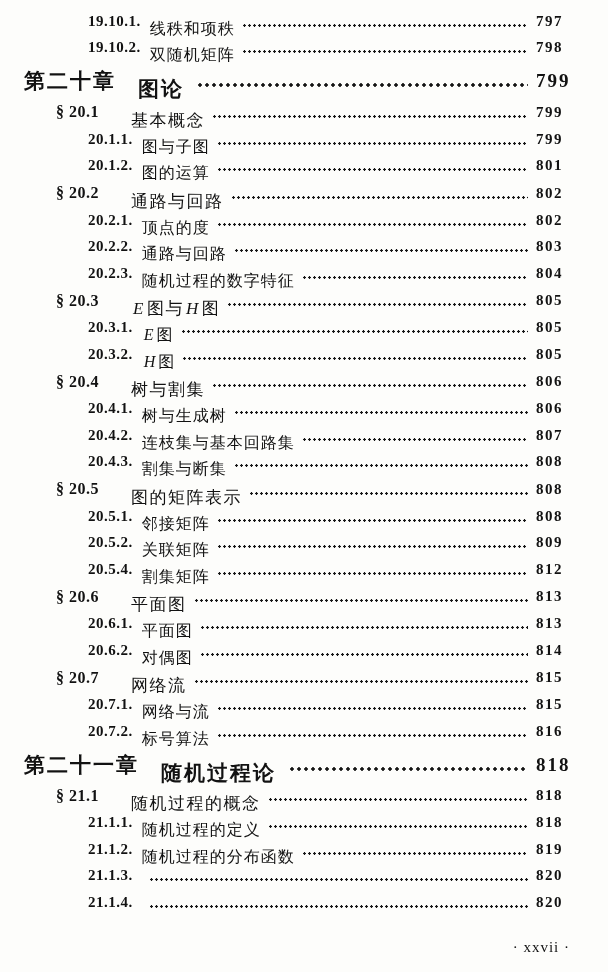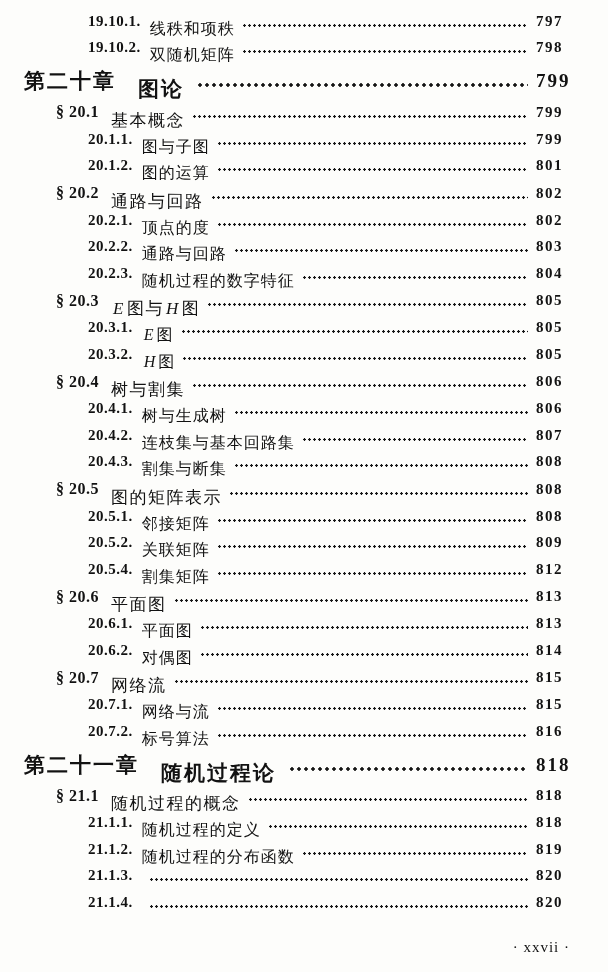--- a/index.html
+++ b/index.html
@@ -60,21 +60,21 @@
     font-size: 15px;
     letter-spacing: 1.5px;
   }
 
   
   .row.level-sub { padding-left: 88px; }
   .row.level-sub .num { margin-right: 9px; }
 
   
   .row.level-section { padding-left: 56px; height: 28px; }
-  .row.level-section .num { margin-right: 12px; font-size: 16px; }
+  .row.level-section .num { margin-right: 32px; font-size: 16px; }
   .row.level-section .title { font-size: 17px; letter-spacing: 1.5px; }
 
   
   .row.level-chapter {
     padding-left: 24px;
     height: 34px;
     padding-top: 3px;
     font-family: "Liberation Sans", "DejaVu Sans", sans-serif;
   }
   .row.level-chapter .num {

